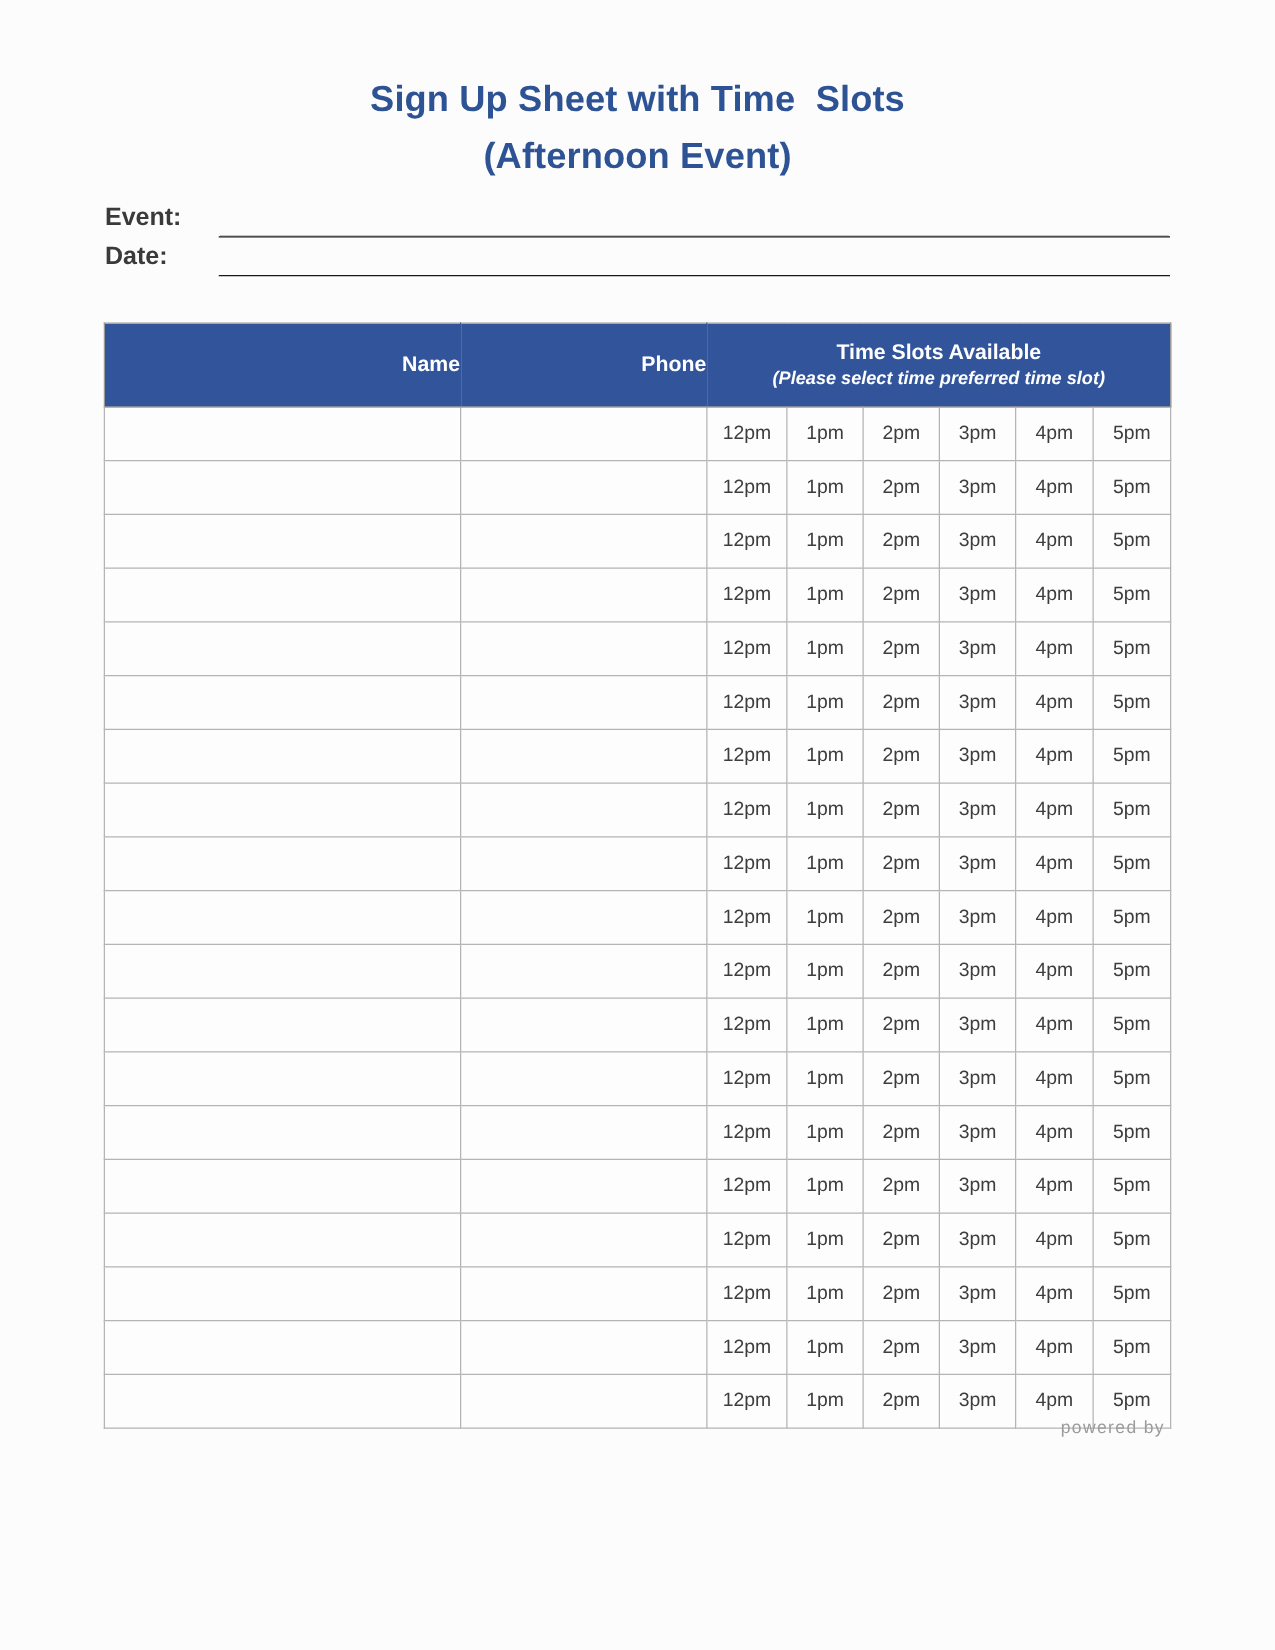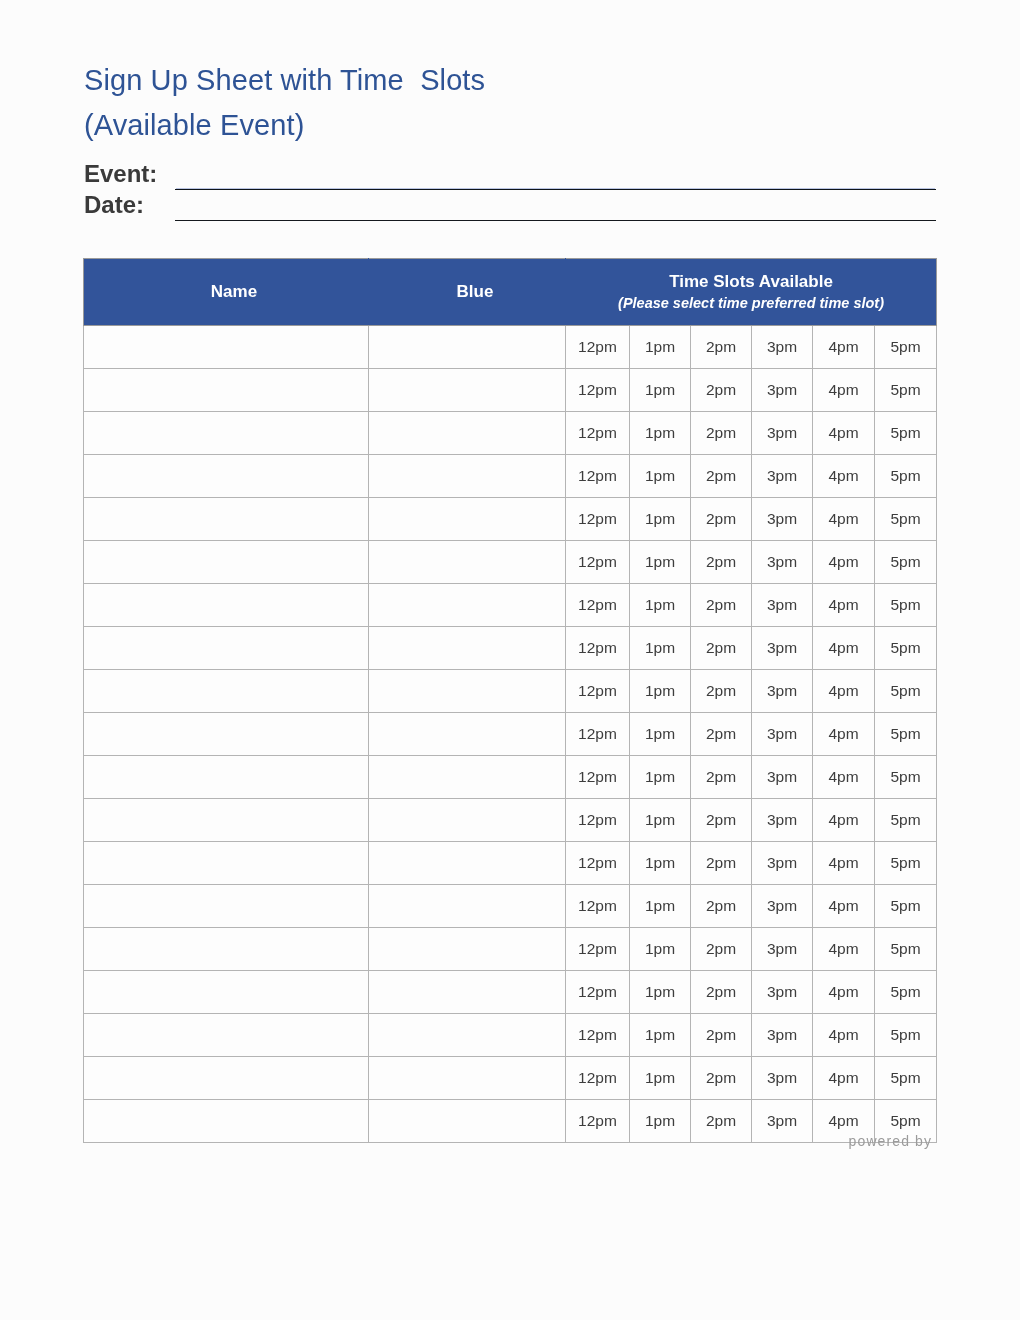--- a/index.html
+++ b/index.html
@@ -22,24 +22,24 @@
     height: 1320px;
     box-sizing: border-box;
   }
 
   
   .title-block {
     position: absolute;
     top: 58px;
     left: 84px;
     width: 852px;
-    text-align: left;
+    text-align: center;
     color: #2e5395;
     font-size: 29px;
-    font-weight: normal;
+    font-weight: bold;
     line-height: 45px;
     letter-spacing: 0.1px;
   }
   .title-line {
     display: block;
     white-space: pre;
   }
 
   
   .fields {
@@ -49,21 +49,21 @@
     width: 852px;
   }
   .field-row {
     display: flex;
     align-items: flex-end;
     height: 31px;
   }
   .field-label {
     width: 91px;
     flex: 0 0 91px;
-    font-size: 24px;
+    font-size: 20px;
     font-weight: bold;
     color: #3a3a3a;
     line-height: 22px;
     padding-bottom: 5px;
   }
   .field-line {
     flex: 1 1 auto;
     height: 100%;
     border-bottom: 1.6px solid #0f1419;
   }
@@ -88,21 +88,21 @@
     padding: 0;
   }
 
   thead th {
     background: #32549a;
     color: #ffffff;
     height: 58px;
     vertical-align: middle;
   }
   th.col-name, th.col-phone {
-    text-align: center;
+    text-align: right;
     padding-left: 16px;
     font-size: 17px;
     font-weight: bold;
     border-color: #32549a;
     border-bottom-color: #9a9a9a;
   }
   th.col-name { border-left-color: #9a9a9a; border-top-color: #9a9a9a; }
   th.col-phone { border-top-color: #9a9a9a; }
   th.col-slots {
     text-align: center;
@@ -167,21 +167,21 @@
   .brand-general { color: #101010; }
   .brand-blue { color: #1278be; }
 </style>
 </head>
 <body>
 
 <div class="page">
 
   <div class="title-block">
     <span class="title-line">Sign Up Sheet with Time  Slots</span>
-    <span class="title-line">(Available Event)</span>
+    <span class="title-line">(Afternoon Event)</span>
   </div>
 
   <div class="fields">
     <div class="field-row event">
       <div class="field-label">Event:</div>
       <div class="field-line"></div>
     </div>
     <div class="field-row date">
       <div class="field-label">Date:</div>
       <div class="field-line"></div>
@@ -195,21 +195,21 @@
       <col style="width:64px">
       <col style="width:61px">
       <col style="width:61px">
       <col style="width:61px">
       <col style="width:62px">
       <col style="width:62px">
     </colgroup>
     <thead>
       <tr>
         <th class="col-name">Name</th>
-        <th class="col-phone">Blue</th>
+        <th class="col-phone">Phone</th>
         <th class="col-slots" colspan="6">
           <span class="slots-title">Time Slots Available</span>
           <span class="slots-sub">(Please select time preferred time slot)</span>
         </th>
       </tr>
     </thead>
     <tbody id="table-body">
         <tr>
           <td class="cell-name"></td>
           <td class="cell-phone"></td>

